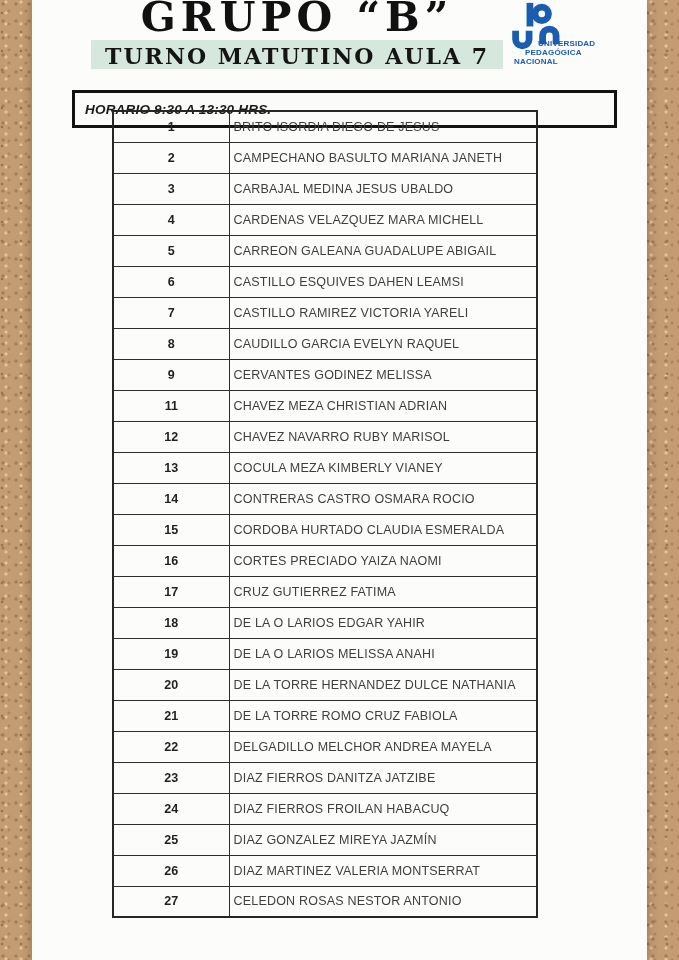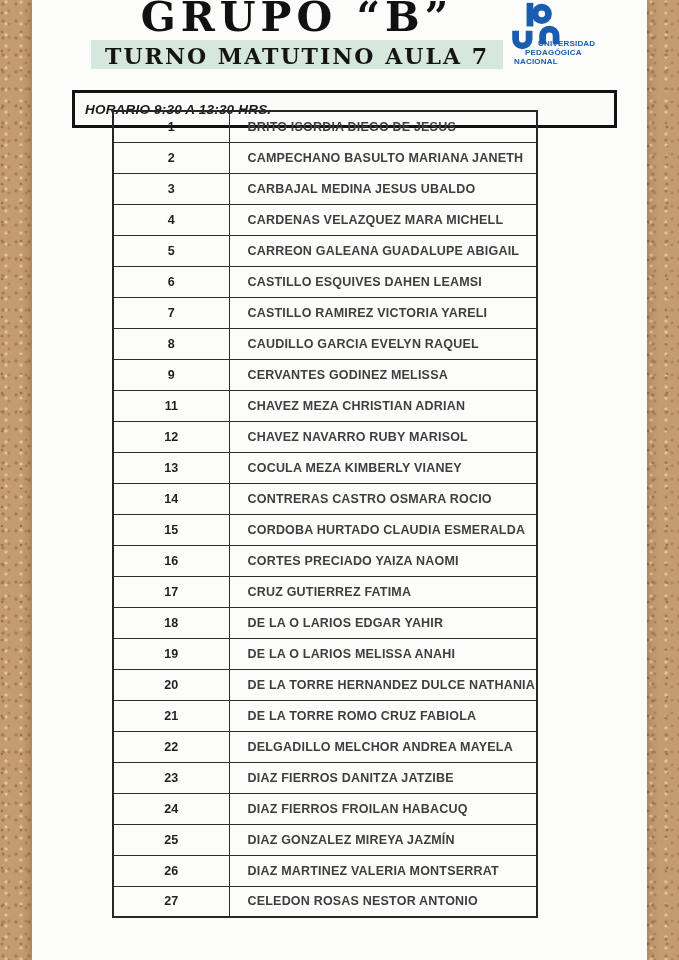--- a/index.html
+++ b/index.html
@@ -75,24 +75,23 @@
   .roster td {
     border:1px solid #2e2e2e;
     height:31px;
   }
   .roster { border:2px solid #262626; }
   td.num {
     width:116px; text-align:center;
     font-weight:bold; font-size:12.5px; color:#1f1f1f;
   }
   td.name {
-    padding-left:18px;
+    padding-left:4px;
     font-size:12.5px; color:#3e3e3e;
     letter-spacing:.2px;
-    font-weight:bold;
   }
 </style>
 </head>
 <body>
 
 <div class="page">
 
   <div class="title">GRUPO “B”</div>
 
   <div class="subtitle-wrap">

